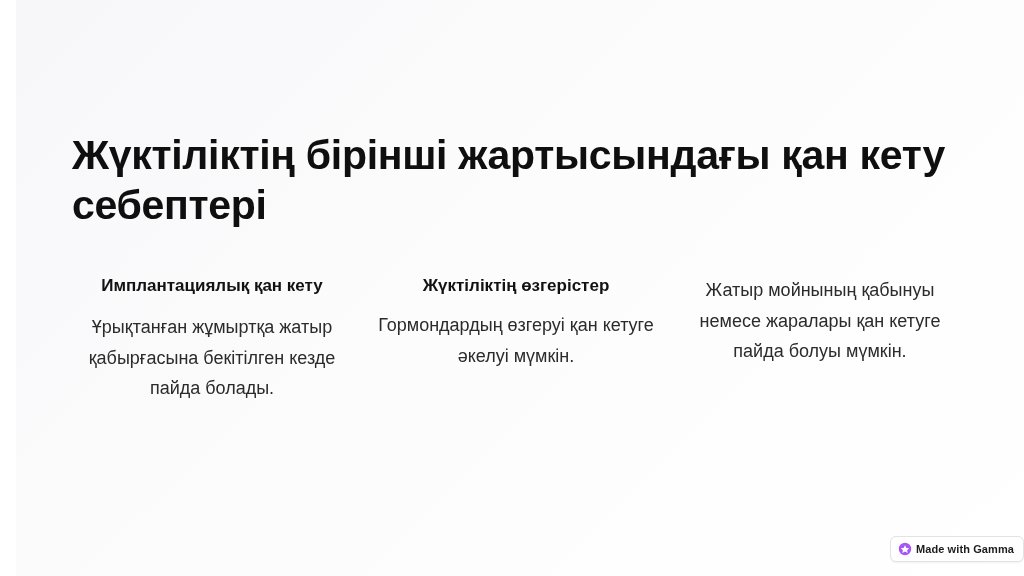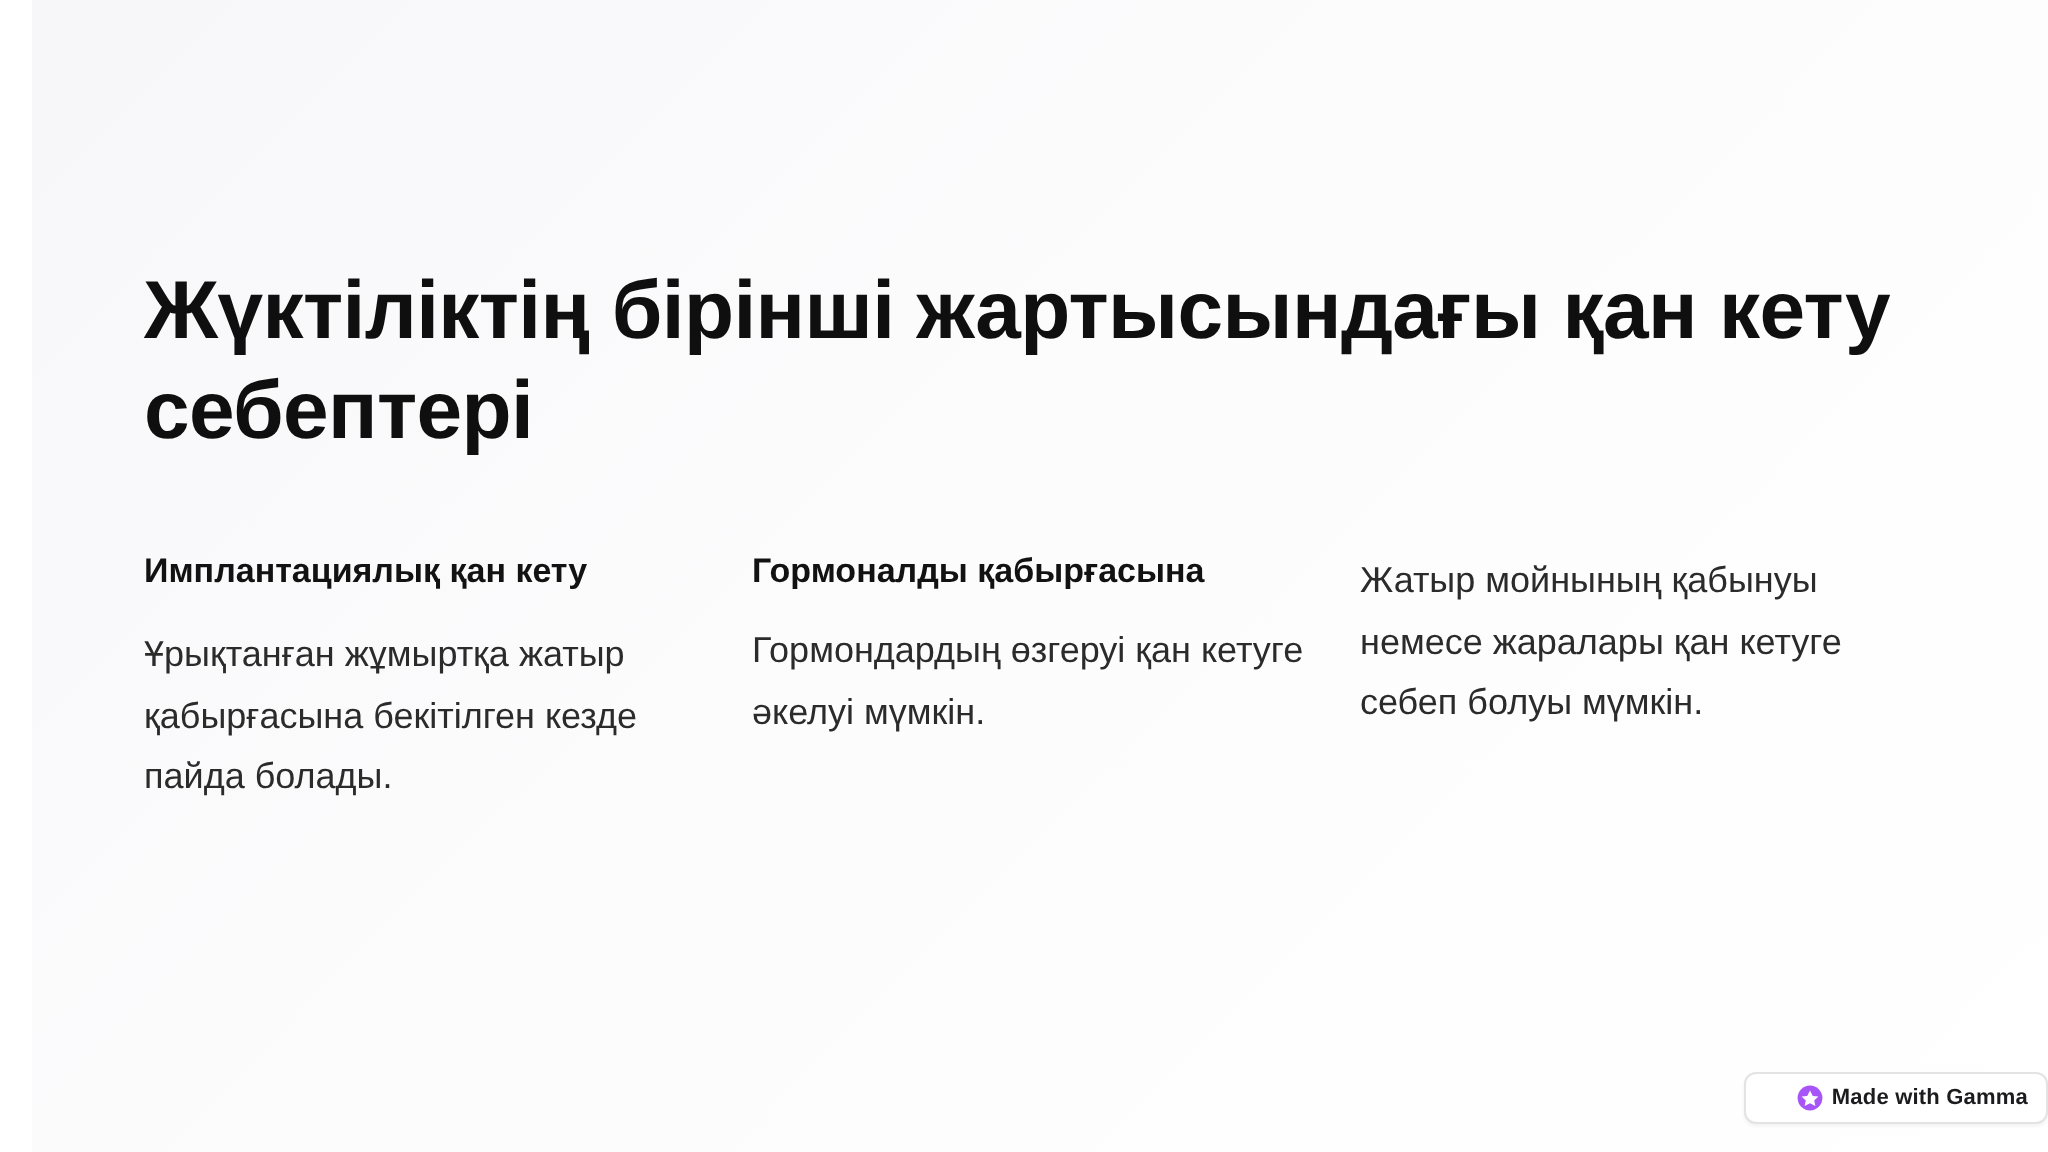--- a/index.html
+++ b/index.html
@@ -33,20 +33,21 @@
     font-weight: 700;
     color: #0f0f0f;
     letter-spacing: -0.3px;
     margin: 0;
     max-width: 900px;
   }
   .columns {
     display: flex;
     gap: 0px;
     margin-top: 45px;
+    text-align: center;
   }
   .col {
     width: 318px;
     padding-right: 24px;
     box-sizing: border-box;
   }
   .col-heading {
     font-size: 17px;
     line-height: 1.35;
     font-weight: 700;
@@ -64,21 +65,21 @@
   .badge {
     position: absolute;
     right: 16px;
     bottom: 14px;
     display: flex;
     align-items: center;
     gap: 4px;
     background: #ffffff;
     border: 1px solid #e3e3e6;
     border-radius: 6px;
-    padding: 5px 9px 5px 25px;
+    padding: 5px 9px 5px 7px;
     box-shadow: 0 1px 2px rgba(0,0,0,0.06);
   }
   .badge-label {
     font-size: 11px;
     font-weight: 700;
     color: #1c1c1e;
     letter-spacing: 0.1px;
   }
   .badge-icon {
     display: inline-flex;
@@ -98,26 +99,26 @@
     <h1 class="slide-title">Жүктіліктің бірінші жартысындағы қан кету себептері</h1>
 
     <div class="columns">
 
       <div class="col col-1">
         <h2 class="col-heading">Имплантациялық қан кету</h2>
         <p class="col-body">Ұрықтанған жұмыртқа жатыр қабырғасына бекітілген кезде пайда болады.</p>
       </div>
 
       <div class="col col-2">
-        <h2 class="col-heading">Гормоналды қабырғасына</h2>
+        <h2 class="col-heading">Жүктіліктің өзгерістер</h2>
         <p class="col-body">Гормондардың өзгеруі қан кетуге әкелуі мүмкін.</p>
       </div>
 
       <div class="col col-3">
-        <p class="col-body">Жатыр мойнының қабынуы немесе жаралары қан кетуге себеп болуы мүмкін.</p>
+        <p class="col-body">Жатыр мойнының қабынуы немесе жаралары қан кетуге пайда болуы мүмкін.</p>
       </div>
 
     </div>
   </div>
 
   <div class="badge">
     <span class="badge-icon">
       <svg width="14" height="14" viewBox="0 0 14 14" xmlns="http://www.w3.org/2000/svg">
         <circle cx="7" cy="7" r="6.2" fill="#a855f7"></circle>
         <path d="M7 3.2 L8.4 6 L11.2 6.3 L9.1 8.2 L9.7 11 L7 9.6 L4.3 11 L4.9 8.2 L2.8 6.3 L5.6 6 Z" fill="#ffffff"></path>

